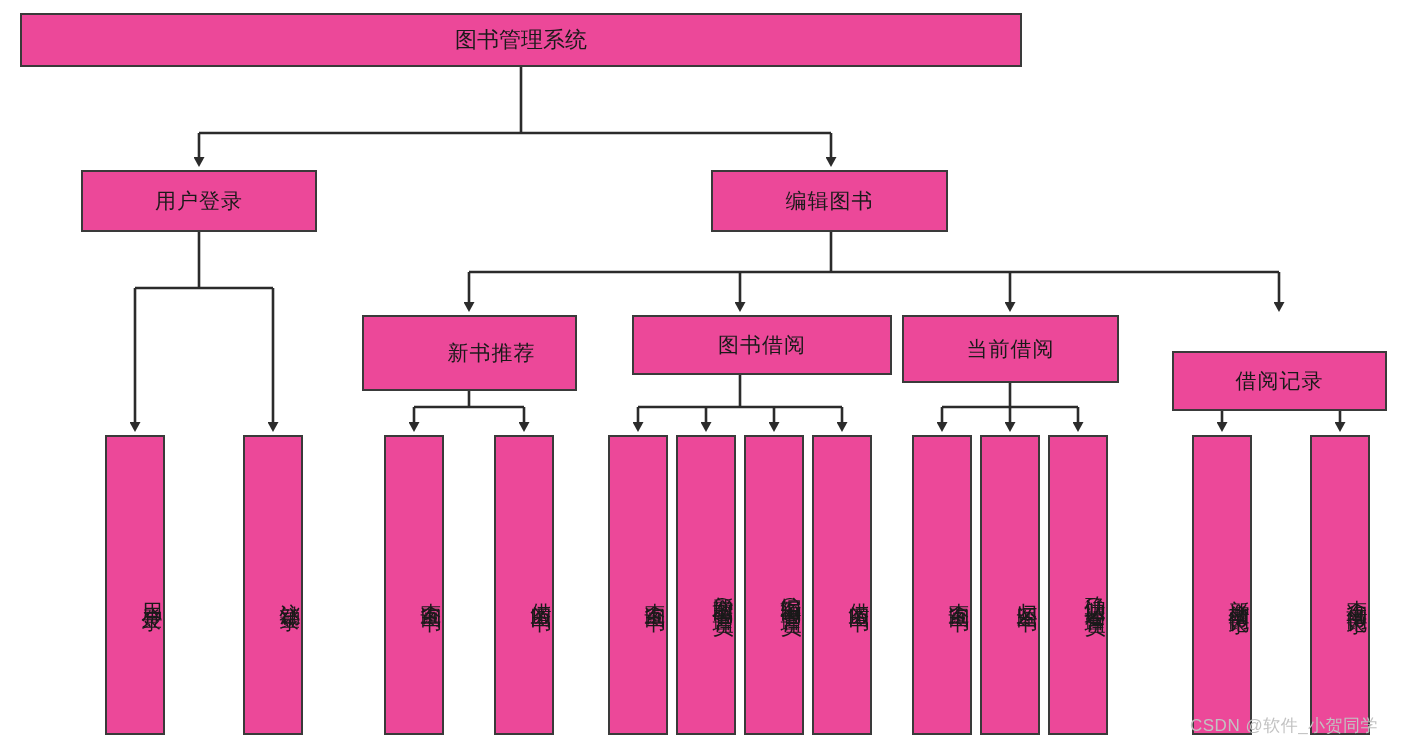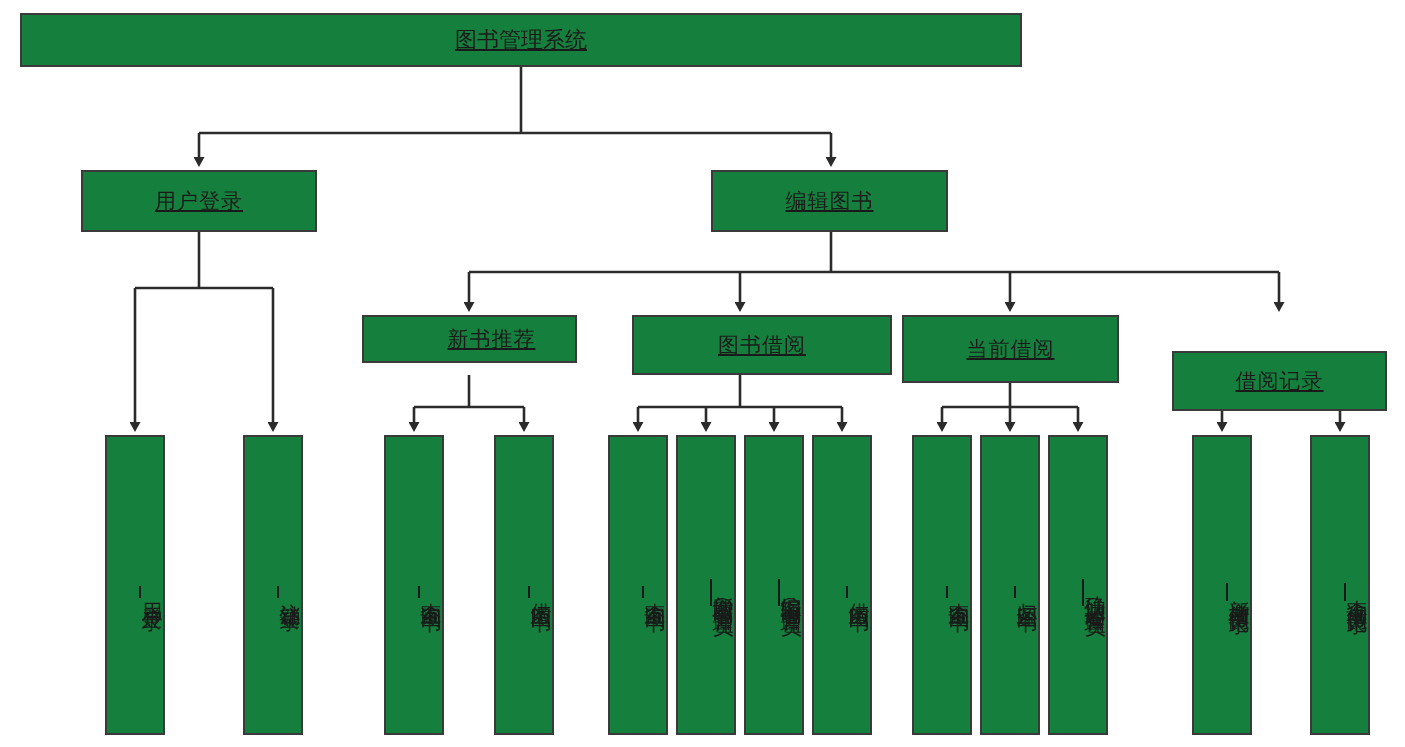--- a/index.html
+++ b/index.html
@@ -23,27 +23,26 @@
     left: 0;
     top: 0;
     width: 1405px;
     height: 747px;
     pointer-events: none;
   }
   .node {
     position: absolute;
     box-sizing: border-box;
     border: 2px solid #3a3a3a;
-    background: #15803d;
+    background: #ec4899;
     display: flex;
     align-items: center;
     justify-content: center;
     color: #1a1a1a;
     z-index: 2;
-    text-decoration: underline;
   }
   .node.horiz {
     font-size: 21px;
     letter-spacing: 1px;
   }
   .node.root {
     font-size: 22px;
   }
   .node.vert {
     writing-mode: vertical-rl;
@@ -136,21 +135,21 @@
     <span>图书管理系统</span>
   </div>
 
   <div class="node horiz" style="left:81px; top:170px; width:236px; height:62px;">
     <span>用户登录</span>
   </div>
   <div class="node horiz" style="left:711px; top:170px; width:237px; height:62px;">
     <span>编辑图书</span>
   </div>
 
-  <div class="node horiz" style="left:362px; top:315px; width:215px; height:48px;padding-left:44px;">
+  <div class="node horiz" style="left:362px; top:315px; width:215px; height:76px;padding-left:44px;">
     <span>新书推荐</span>
   </div>
   <div class="node horiz" style="left:632px; top:315px; width:260px; height:60px;">
     <span>图书借阅</span>
   </div>
   <div class="node horiz" style="left:902px; top:315px; width:217px; height:68px;">
     <span>当前借阅</span>
   </div>
   <div class="node horiz" style="left:1172px; top:315px; width:215px; height:60px;margin-top:36px;">
     <span>借阅记录</span>
@@ -193,14 +192,15 @@
     <span>确认归还（管理员）</span>
   </div>
 
   <div class="node vert" style="left:1192px; top:435px; width:60px; height:300px;">
     <span>新增借阅记录</span>
   </div>
   <div class="node vert" style="left:1310px; top:435px; width:60px; height:300px;">
     <span>查询借阅记录</span>
   </div>
 
+  <div class="watermark">CSDN @软件_小贺同学</div>
 
 </div>
 
 </body></html>

